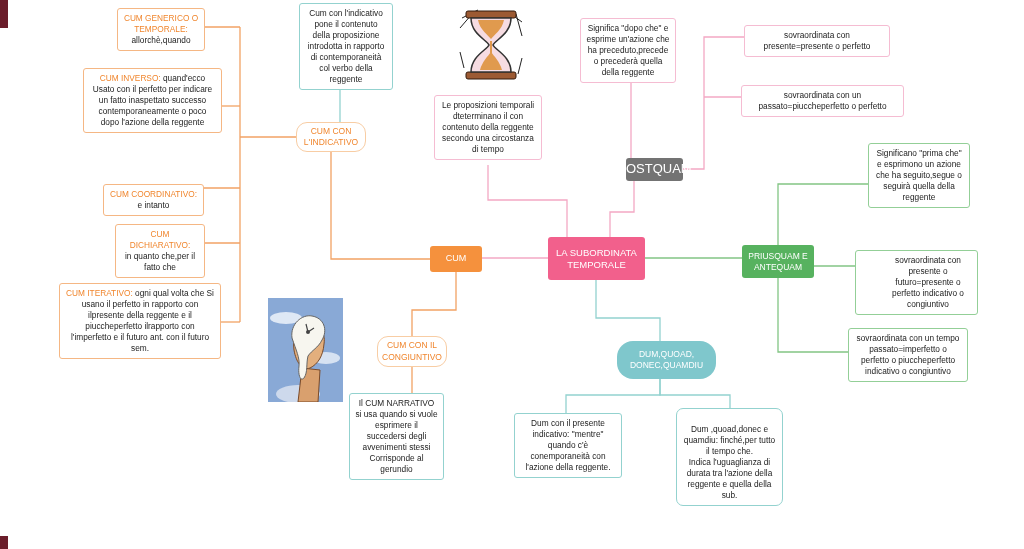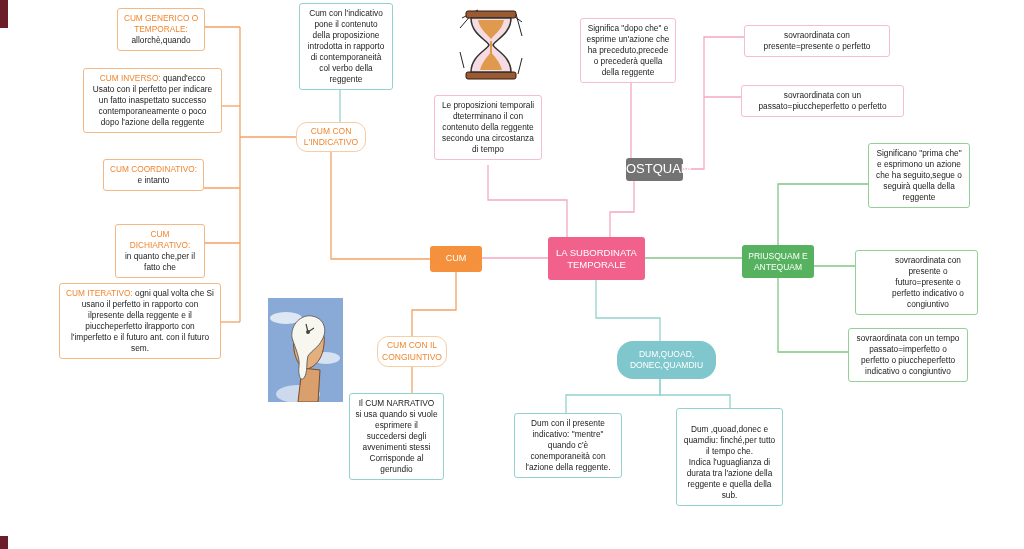--- a/index.html
+++ b/index.html
@@ -28,21 +28,21 @@
     position:absolute; z-index:2; background:#fff; border:1px solid #ccc; border-radius:3px;
     font-size:8.3px; line-height:1.32; color:#1c1c1c; padding:4px 5px; text-align:center;
     box-sizing:border-box;
   }
   .b-orange { border-color:#f5b784; }
   .b-teal   { border-color:#93d2cf; }
   .b-pink   { border-color:#f5bcd2; }
   .b-green  { border-color:#93cf97; }
   .head { color:#f0862e; }
   .block .head, .block .body { display:block; }
-  .prelines { white-space:pre-line; }
+  .prelines { white-space:pre-line;border-radius:7px; }
   .img-box { position:absolute; z-index:2; }
   .edge-mark { position:absolute; z-index:4; background:#6b1d2a; }
 </style>
 </head>
 <body>
 
 <div id="canvas">
 
   <svg class="wires" width="1024" height="549">
     <g stroke="#f2a264" stroke-width="1.3" fill="none">
@@ -91,21 +91,21 @@
   <div class="olabel" style="left:296px;top:122px;width:70px;height:30px;">CUM CON L'INDICATIVO</div>
   <div class="olabel" style="left:377px;top:336px;width:70px;height:31px;">CUM CON IL CONGIUNTIVO</div>
 
   <div class="note b-orange block" style="left:117px;top:8px;width:88px;">
     <span class="head">CUM GENERICO O TEMPORALE:</span>
     <span class="body">allorchè,quando</span>
   </div>
   <div class="note b-orange" style="left:83px;top:68px;width:139px;">
     <span class="head">CUM INVERSO:</span><span class="body"> quand'ecco Usato con il perfetto per indicare un fatto inaspettato successo contemporaneamente o poco dopo l'azione della reggente</span>
   </div>
-  <div class="note b-orange block" style="left:103px;top:159px;width:101px;">
+  <div class="note b-orange block" style="left:103px;top:184px;width:101px;">
     <span class="head">CUM COORDINATIVO:</span>
     <span class="body">e intanto</span>
   </div>
   <div class="note b-orange block" style="left:115px;top:224px;width:90px;">
     <span class="head">CUM DICHIARATIVO:</span>
     <span class="body">in quanto che,per il fatto che</span>
   </div>
   <div class="note b-orange" style="left:59px;top:283px;width:162px;">
     <span class="head">CUM ITERATIVO:</span><span class="body"> ogni qual volta che Si usano il perfetto in rapporto con ilpresente della reggente e il piuccheperfetto ilrapporto con l'imperfetto e il futuro ant. con il futuro sem.</span>
   </div>

